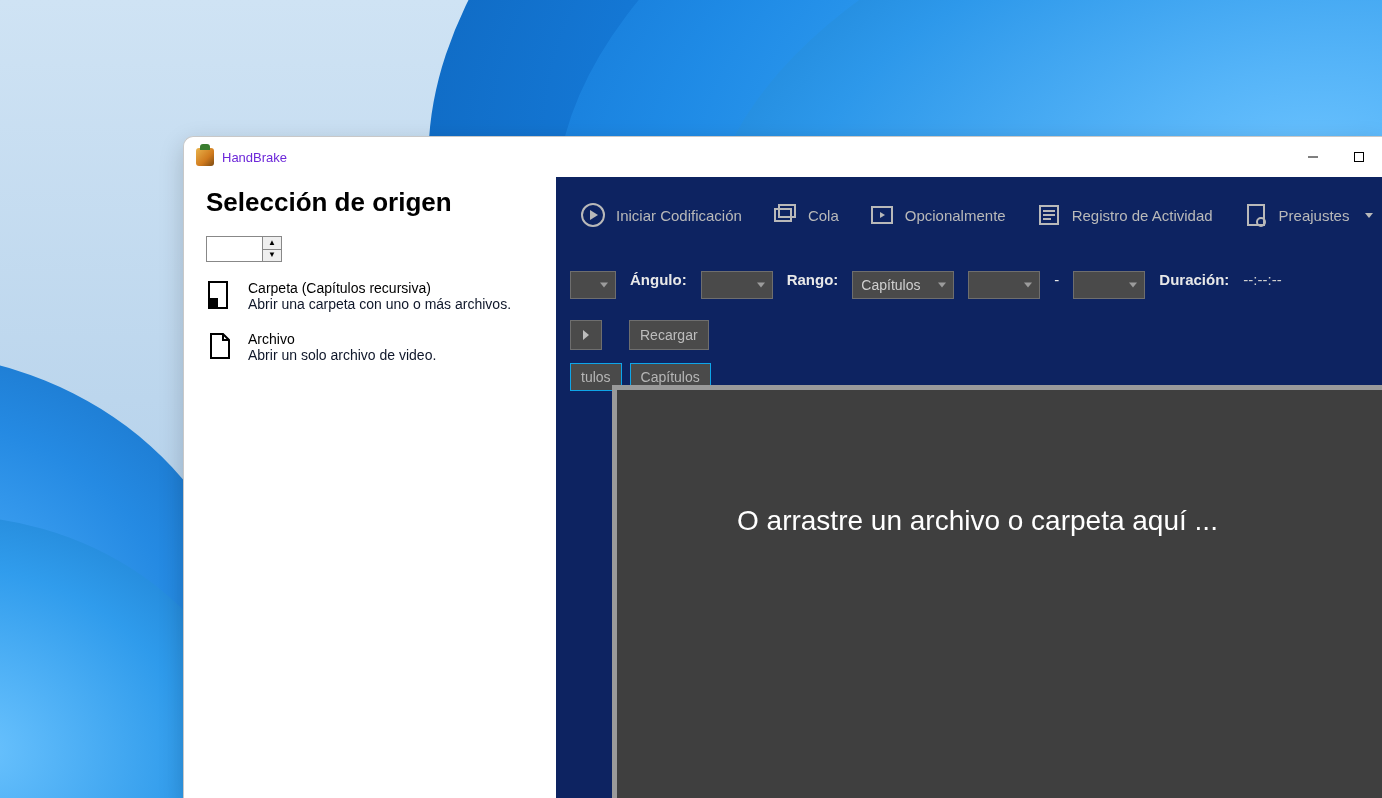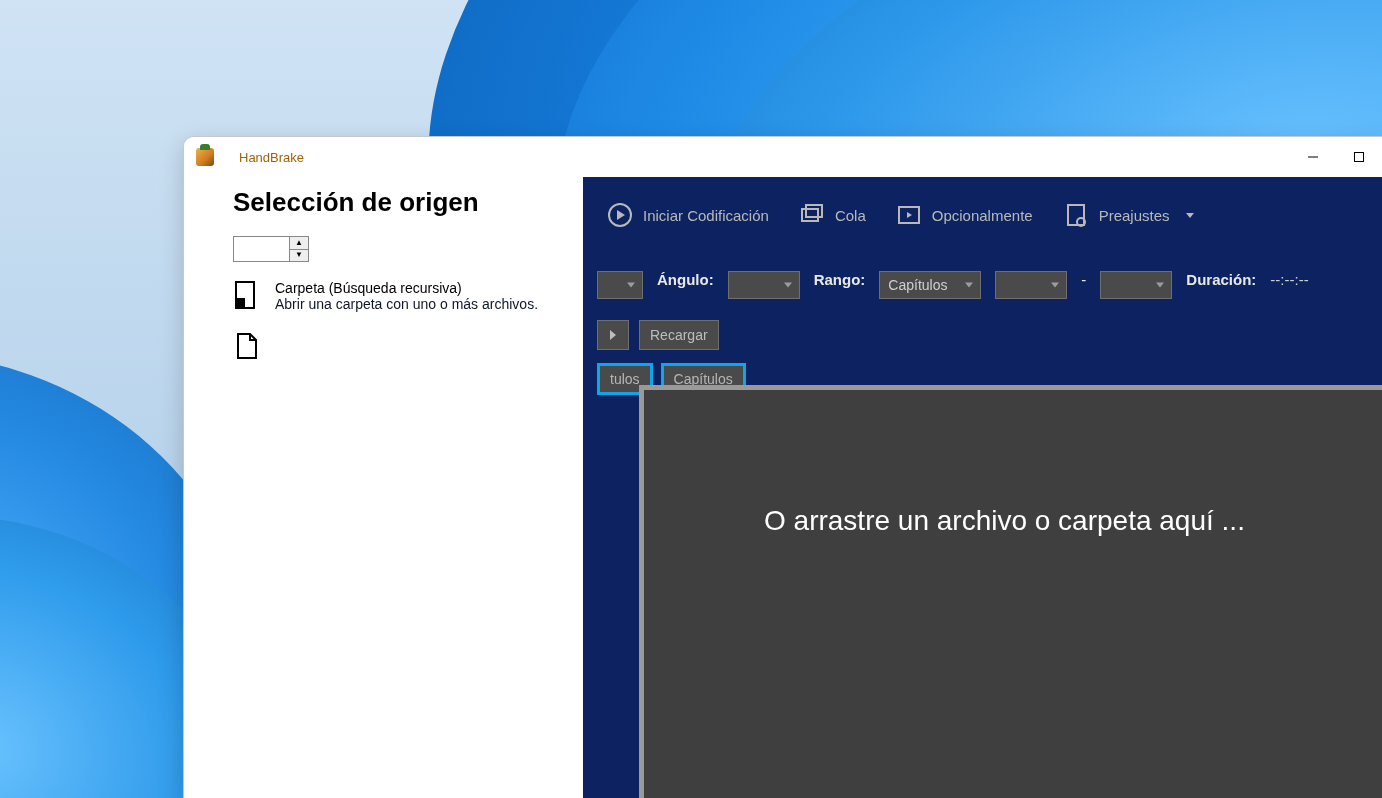--- a/index.html
+++ b/index.html
@@ -8,26 +8,26 @@
   .waveA{width:1600px;height:900px;right:-620px;top:-460px;background:radial-gradient(ellipse at center,#2c9cf2 0%,#1477d4 55%,#0a5bb0 100%);transform:rotate(-18deg);}
   .waveB{width:1400px;height:760px;right:-560px;top:-300px;background:radial-gradient(ellipse at center,#47b4ff 0%,#1f8be6 60%,#0f6dcc 100%);transform:rotate(-14deg);opacity:.95;}
   .waveC{width:1200px;height:640px;right:-520px;top:-160px;background:radial-gradient(ellipse at center,#6ec4ff 0%,#2d98ea 60%,#1579c8 100%);transform:rotate(-10deg);opacity:.9;}
   .waveL1{width:640px;height:560px;left:-380px;top:360px;background:radial-gradient(ellipse at center,#4cb1ff 0%,#1d86e2 55%,#0c66bc 100%);transform:rotate(22deg);opacity:.95;}
   .waveL2{width:560px;height:460px;left:-300px;top:520px;background:radial-gradient(ellipse at center,#6fc6ff 0%,#2f9cec 55%,#1775c4 100%);transform:rotate(16deg);opacity:.9;}
 
   .win{position:absolute;left:183px;top:136px;right:0;bottom:0;background:#fff;border-top-left-radius:10px;border:1px solid #c8c8c8;border-right:none;border-bottom:none;box-shadow:0 8px 24px rgba(0,0,0,.18);display:flex;flex-direction:column;overflow:hidden;}
   .titlebar{height:40px;display:flex;align-items:center;padding:0 0 0 12px;flex:0 0 auto;}
   .titlebar .appicon{width:18px;height:18px;margin-right:8px;background:linear-gradient(135deg,#e9b44c 0%,#d07a1d 60%,#7a4a12 100%);border-radius:3px;position:relative;}
   .titlebar .appicon:after{content:"";position:absolute;top:-4px;left:4px;width:10px;height:6px;background:#3a7d2f;border-radius:3px 3px 0 0;}
-  .titlebar .title{font-size:13px;color:#a16207;margin-left:17px;}
+  .titlebar .title{font-size:13px;color:#6d28d9;}
   .winbtns{margin-left:auto;display:flex;}
   .winbtn{width:46px;height:40px;display:flex;align-items:center;justify-content:center;}
   .winbtn svg{display:block;}
 
-  .body{flex:1 1 auto;display:flex;min-height:0;margin-left:27px;}
+  .body{flex:1 1 auto;display:flex;min-height:0;}
   .sidepanel{width:372px;flex:0 0 372px;background:#fff;padding:0 22px 0 22px;box-sizing:border-box;}
   .sidepanel h1{font-size:26px;font-weight:600;margin:10px 0 18px 0;}
   .sp-label{font-size:14px;margin-bottom:6px;}
   .spinbox{display:flex;width:74px;height:24px;border:1px solid #888;background:#fff;margin-bottom:18px;}
   .spinbox .val{flex:1;border:none;outline:none;font-size:13px;padding:0 4px;width:100%;}
   .spinbox .spinbtns{width:18px;display:flex;flex-direction:column;border-left:1px solid #888;}
   .spinbox .spinbtns div{flex:1;display:flex;align-items:center;justify-content:center;font-size:8px;line-height:1;background:#efefef;}
   .spinbox .spinbtns div+div{border-top:1px solid #888;}
   .option{display:flex;gap:14px;margin:18px 0 0 0;cursor:pointer;}
   .option .oicon{width:28px;flex:0 0 28px;color:#000;}
@@ -41,27 +41,27 @@
   .tb-item .ic{width:26px;height:26px;}
   .tb-item.drop:after{content:"";width:0;height:0;border-left:4px solid transparent;border-right:4px solid transparent;border-top:5px solid #b9b9b9;margin-left:6px;}
 
   .row-controls{position:absolute;left:0;right:0;top:94px;height:34px;display:flex;gap:14px;padding-left:14px;color:#ddd;font-size:15px;}
   .dd{height:26px;min-width:30px;border:1px solid #6e6e6e;background:#4a4a4a;display:flex;align-items:center;padding:0 22px 0 8px;position:relative;color:#cfcfcf;font-size:14px;}
   .dd:after{content:"";position:absolute;right:7px;top:50%;width:0;height:0;border-left:4px solid transparent;border-right:4px solid transparent;border-top:5px solid #9c9c9c;transform:translateY(-50%);}
   .lbl{font-weight:700;color:#e8e8e8;}
   .dash{color:#e8e8e8;}
   .dur{color:#cfcfcf;}
 
-  .row-preset{position:absolute;left:0;top:140px;height:36px;display:flex;align-items:center;gap:10px;padding-left:14px;}
+  .row-preset{position:absolute;left:0;top:140px;height:36px;display:flex;align-items:center;gap:27px;padding-left:14px;}
   .pbtn{height:28px;border:1px solid #6e6e6e;background:#4a4a4a;color:#bdbdbd;display:flex;align-items:center;justify-content:center;padding:0 10px;font-size:14px;}
   .pbtn.arrow{width:30px;padding:0;}
   .pbtn.arrow:after{content:"";width:0;height:0;border-top:5px solid transparent;border-bottom:5px solid transparent;border-left:6px solid #bdbdbd;}
 
   .row-tabs{position:absolute;left:0;top:186px;display:flex;gap:8px;padding-left:14px;}
-  .tabchip{height:26px;border:3px solid #0ea5e9;background:#4a4a4a;color:#b6b6b6;display:flex;align-items:center;padding:0 10px;font-size:14px;}
+  .tabchip{height:26px;border:1px solid #0ea5e9;background:#4a4a4a;color:#b6b6b6;display:flex;align-items:center;padding:0 10px;font-size:14px;}
 
   .dropzone{position:absolute;left:56px;top:208px;right:0;bottom:0;border:5px solid #9a9a9a;border-right:none;border-bottom:none;background:#3f3f3f;}
   .dz-text{position:absolute;left:120px;top:112px;right:40px;color:#fff;font-size:28px;font-weight:400;line-height:1.35;}
 </style>
 </head>
 <body>
 
 <div class="desktop">
   <div class="wave waveA"></div>
   <div class="wave waveB"></div>
@@ -99,32 +99,36 @@
         </div>
 
         <div class="option">
           <div class="oicon">
             <svg width="28" height="30" viewBox="0 0 28 30">
                 <rect x="3" y="2" width="18" height="26" fill="none" stroke="#000" stroke-width="2"></rect>
                 <rect x="3" y="18" width="9" height="10" fill="#000"></rect>
               </svg>
           </div>
           <div class="otext">
-            <div class="ot-title">Carpeta (Búsqueda recursiva)</div>
+            <div class="ot-title">Carpeta (Capítulos recursiva)</div>
             <div class="ot-sub">Abrir una carpeta con uno o más archivos.</div>
           </div>
         </div>
 
         <div class="option">
           <div class="oicon">
             <svg width="28" height="30" viewBox="0 0 28 30">
                 <path d="M5 3 H17 L23 9 V27 H5 Z" fill="none" stroke="#000" stroke-width="2"></path>
                 <path d="M17 3 V9 H23" fill="none" stroke="#000" stroke-width="2"></path>
               </svg>
           </div>
+          <div class="otext">
+            <div class="ot-title">Archivo</div>
+            <div class="ot-sub">Abrir un solo archivo de video.</div>
+          </div>
         </div>
       </div>
 
       <div class="mainarea">
         <div class="dim"></div>
 
         <div class="toolbar">
           <div class="tb-item">
             <svg class="ic" viewBox="0 0 26 26">
                 <circle cx="13" cy="13" r="11" fill="none" stroke="#b9b9b9" stroke-width="2"></circle>
@@ -138,20 +142,29 @@
                 <rect x="7" y="3" width="16" height="12" fill="none" stroke="#b9b9b9" stroke-width="2"></rect>
               </svg>
             <span>Cola</span>
           </div>
           <div class="tb-item">
             <svg class="ic" viewBox="0 0 26 26">
                 <rect x="3" y="5" width="20" height="16" fill="none" stroke="#b9b9b9" stroke-width="2"></rect>
                 <polygon points="11,10 11,16 16,13" fill="#b9b9b9"></polygon>
               </svg>
             <span>Opcionalmente</span>
+          </div>
+          <div class="tb-item">
+            <svg class="ic" viewBox="0 0 26 26">
+                <rect x="4" y="4" width="18" height="18" fill="none" stroke="#b9b9b9" stroke-width="2"></rect>
+                <line x1="7" y1="9" x2="19" y2="9" stroke="#b9b9b9" stroke-width="2"></line>
+                <line x1="7" y1="13" x2="19" y2="13" stroke="#b9b9b9" stroke-width="2"></line>
+                <line x1="7" y1="17" x2="15" y2="17" stroke="#b9b9b9" stroke-width="2"></line>
+              </svg>
+            <span>Registro de Actividad</span>
           </div>
           <div class="tb-item drop">
             <svg class="ic" viewBox="0 0 26 26">
                 <rect x="5" y="3" width="16" height="20" fill="none" stroke="#b9b9b9" stroke-width="2"></rect>
                 <circle cx="18" cy="20" r="4" fill="none" stroke="#b9b9b9" stroke-width="2"></circle>
               </svg>
             <span>Preajustes</span>
           </div>
         </div>
 

